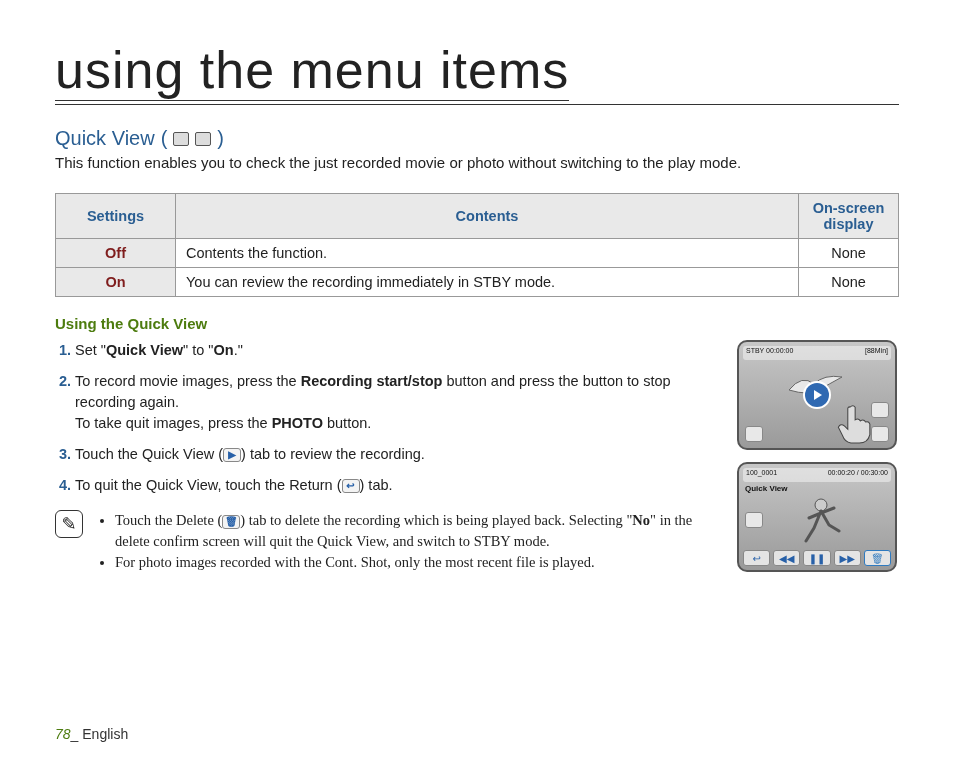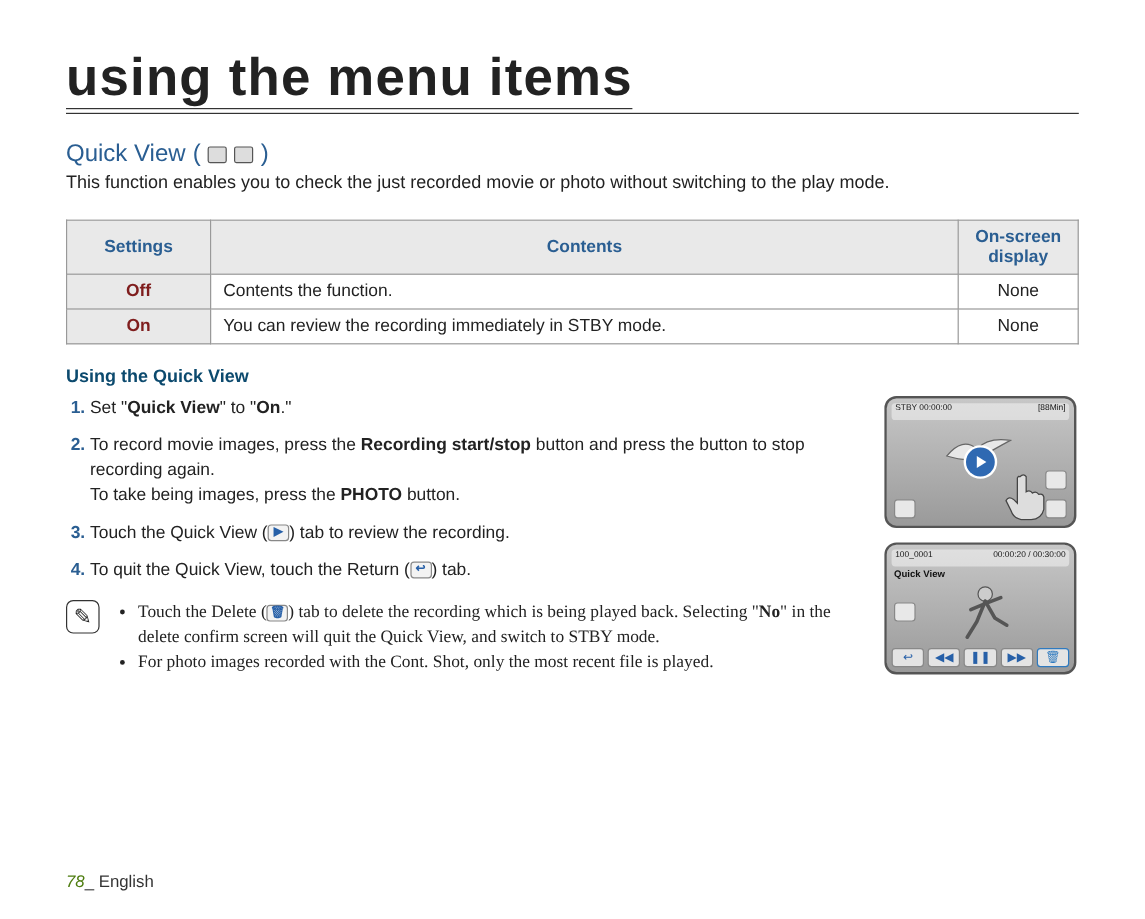--- a/index.html
+++ b/index.html
@@ -6,22 +6,22 @@
   body {
     width: 954px;
     height: 766px;
     background: #fff;
     font-family: Arial, Helvetica, sans-serif;
     color: #222;
     padding: 40px 55px 30px 55px;
     position: relative;
   }
   .title {
-    font-size: 44px;
-    font-weight: 700;
+    font-size: 52px;
+    font-weight: 400;
     letter-spacing: 1px;
     border-bottom: 1.5px solid #333;
     padding-bottom: 4px;
     margin-bottom: 22px;
     font-family: "Helvetica Neue", Arial, sans-serif;
     display: inline-block;
     width: 100%;
     text-decoration: none;
     position: relative;
   }
@@ -48,21 +48,21 @@
     width: 100%;
     border-collapse: collapse;
     margin-bottom: 18px;
     font-size: 14.5px;
   }
   th, td { border: 1px solid #999; padding: 6px 10px; }
   th { background: #e9e9e9; color: #2a5e92; font-weight: bold; text-align: center; }
   td.c1 { background:#e9e9e9; text-align:center; font-weight:bold; color:#7f1d1d; width:120px;}
   td.c3 { text-align:center; width:100px;}
   .subhead {
-    color: #0c4a6e;
+    color: #4d7c0f;
     font-weight: bold;
     font-size: 15px;
     margin-bottom: 8px;
   }
   .content-row { display:flex; align-items:flex-start; gap:25px;}
   .steps { flex:1; font-size:14.5px; line-height:1.45;}
   ol.steps-list li { margin-bottom:10px; }
   ol.steps-list { padding-left:20px; }
   ol.steps-list li::marker { color:#2a5e92; font-weight:bold;}
   .bold { font-weight:bold;}
@@ -163,21 +163,21 @@
 <div class="subhead">Using the Quick View</div>
 
 <div class="content-row">
   <div class="steps">
     <ol class="steps-list">
       <li>
         <span>Set "</span><span class="bold">Quick View</span><span>" to "</span><span class="bold">On</span><span>."</span>
       </li>
       <li>
         <span>To record movie images, press the </span><span class="bold">Recording start/stop</span><span> button and press the button to stop recording again.</span><br>
-        <span>To take being images, press the </span><span class="bold">PHOTO</span><span> button.</span>
+        <span>To take quit images, press the </span><span class="bold">PHOTO</span><span> button.</span>
       </li>
       <li>Touch the Quick View (<span class="inline-icon">▶</span>) tab to review the recording.</li>
       <li>To quit the Quick View, touch the Return (<span class="inline-icon">↩</span>) tab.</li>
     </ol>
 
     <div class="note-box">
       <div class="note-icon">✎</div>
       <ul class="note-list">
         <li>Touch the Delete (<span class="inline-icon">🗑</span>) tab to delete the recording which is being played back. Selecting "<span class="bold">No</span><span>" in the delete confirm screen will quit the Quick View, and switch to STBY mode.</span></li>
         <li>For photo images recorded with the Cont. Shot, only the most recent file is played.</li>

